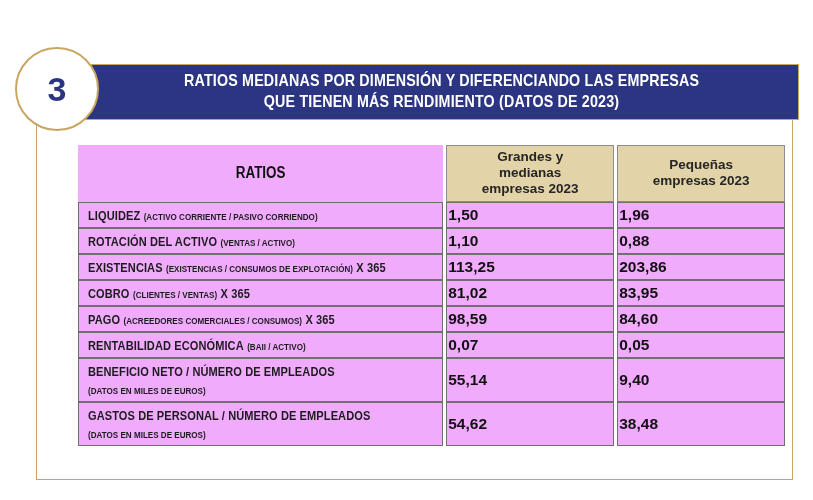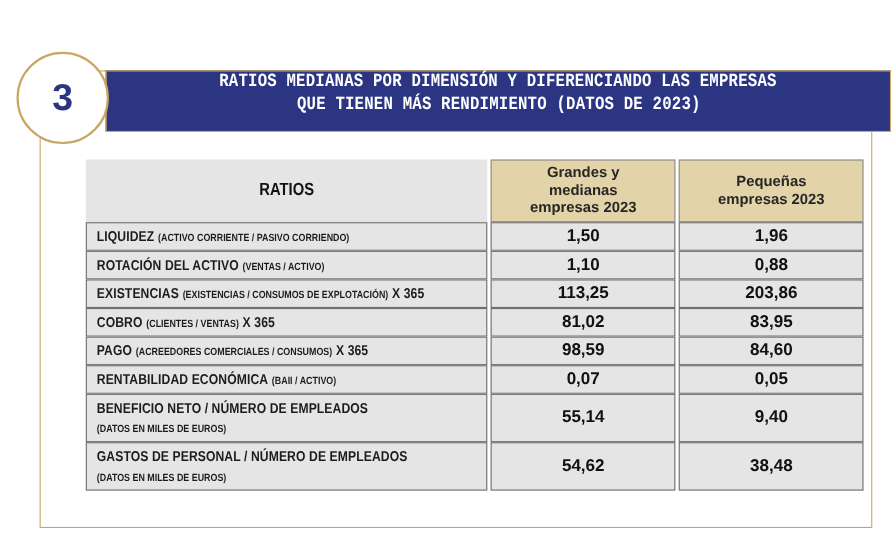--- a/index.html
+++ b/index.html
@@ -8,56 +8,56 @@
     position:relative; width:813px; height:500px;
     background:#ffffff; overflow:hidden;
   }
   
   .frame {
     position:absolute; left:36px; top:64px; width:757px; height:416px;
     border:1px solid #C9A661; box-sizing:border-box;
   }
   
   .banner {
-    position:absolute; left:96px; top:64px; width:714px; height:56px;
+    position:absolute; left:85px; top:64px; width:714px; height:56px;
     box-sizing:border-box; background:#2B3582; border:1px solid #C9A661;
     color:#ffffff; display:flex; flex-direction:column;
-    align-items:center; z-index:2;font-family:Liberation Mono, monospace;
+    justify-content:center; align-items:center; z-index:2;
   }
   .bline { font-weight:bold; font-size:17px; line-height:1.22; letter-spacing:0.2px; }
   .cond-center { display:inline-block; transform:scaleX(0.84); transform-origin:50% 50%; white-space:nowrap; }
   
   .badge {
     position:absolute; left:15px; top:47px; width:84px; height:84px;
     box-sizing:border-box; border-radius:50%; background:#ffffff;
     border:2px solid #C9A661; display:flex; align-items:center; justify-content:center;
     z-index:3;
   }
   .badge-num { color:#2B3582; font-weight:bold; font-size:34px; }
   
   .ratios-table {
     position:absolute; left:75px; top:145px; z-index:2;
     border-collapse:separate; border-spacing:3px 0; table-layout:fixed;
   }
-  .ratios-table td { box-sizing:border-box; background:#e5e5e5; }
+  .ratios-table td { box-sizing:border-box; background:#f0abfc; }
   .h-ratios {
     border:none; text-align:center; vertical-align:middle;
     font-weight:bold; font-size:16px; color:#111111; height:43px;
   }
   .h-tan {
     background:#E3D3A8 !important; border:1px solid #8D8D8D;
     text-align:center; vertical-align:middle;
     font-weight:bold; font-size:13.5px; color:#262626;
     line-height:1.2; padding:3px 26px; height:43px;
   }
   .ratios-table tbody td { border:1px solid #6F6F6F; height:26px; }
   tr.tall td { height:44px;margin-left:11px; }
   .name-cell { padding:2px 4px 2px 9px; vertical-align:middle; }
   .val {
-    text-align:center; vertical-align:middle;
+    text-align:left; vertical-align:middle;
     font-weight:bold; font-size:15.5px; color:#111111;
   }
   .cond {
     display:inline-flex; gap:4px; align-items:baseline;
     transform:scaleX(0.85); transform-origin:0 50%; white-space:nowrap;
   }
   .rname  { font-size:13px;  font-weight:bold; color:#1c1c1c; letter-spacing:0.1px; }
   .rdetail{ font-size:9.5px; font-weight:bold; color:#1c1c1c; }
   .line2  { margin-top:1px; }
 </style>

